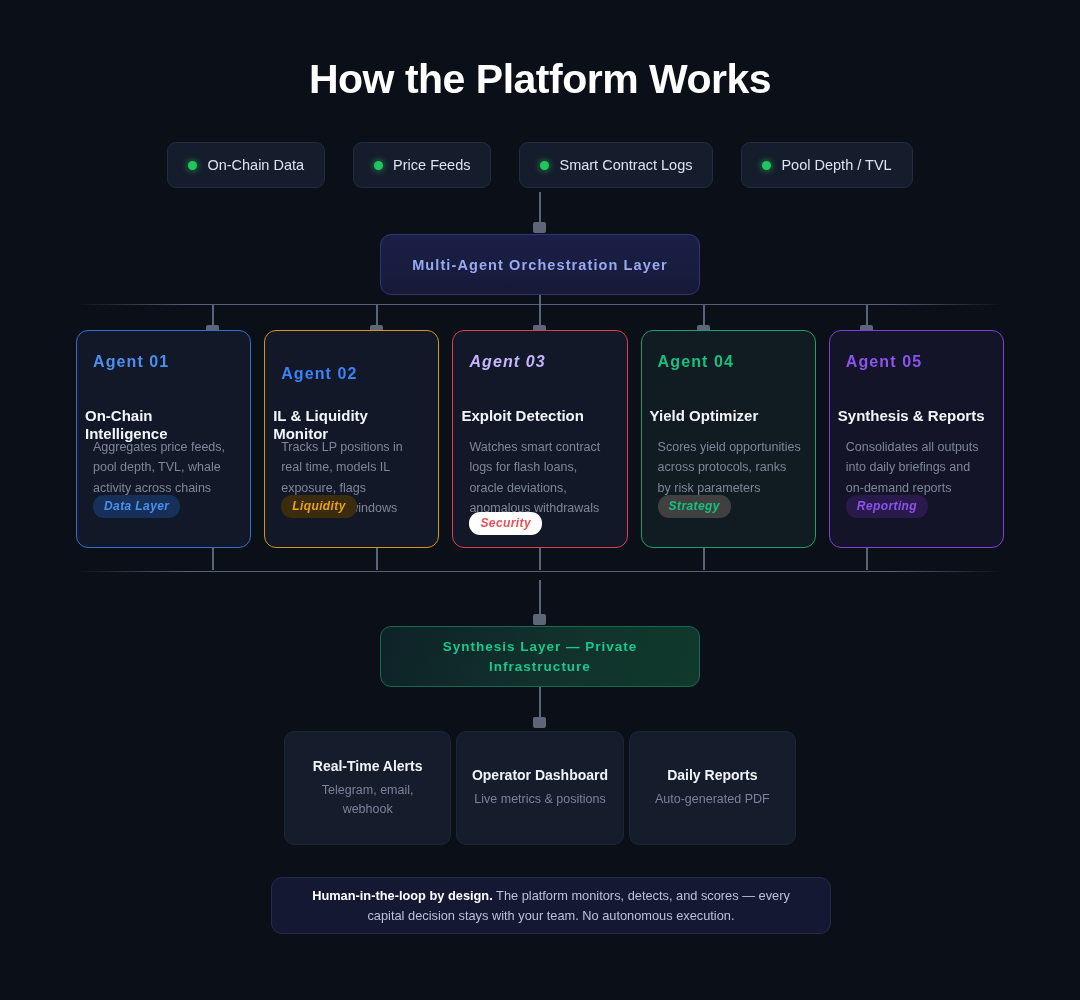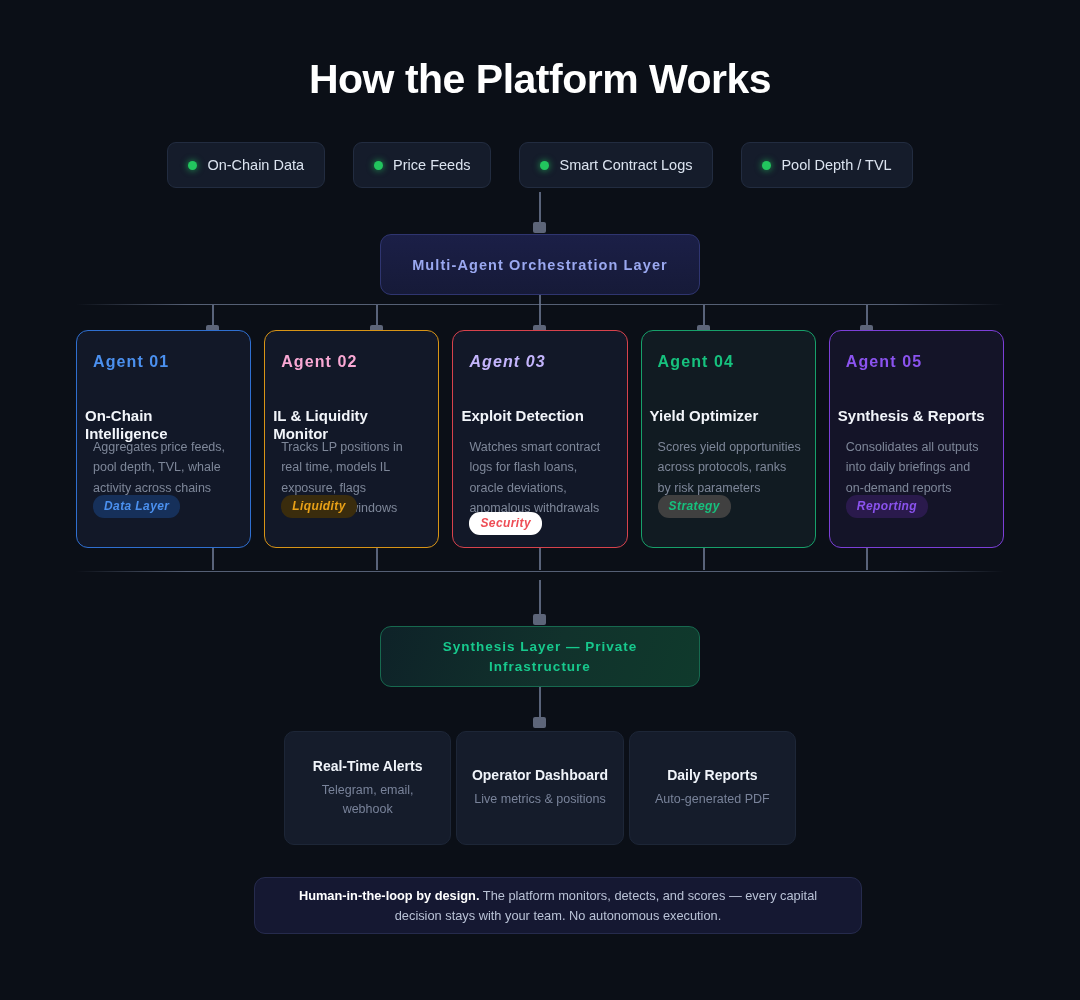--- a/index.html
+++ b/index.html
@@ -135,21 +135,21 @@
     letter-spacing: .4px;
     font-style: italic;
   }
 
   
   .c1 { border-color: #2f6fd0; }
   .c1 .card-id { color: #4b90ef; }
   .c1 .pill { background: #16305a; color: #4b90ef; top: 164px; }
 
   .c2 { border-color: #d89416; }
-  .c2 .card-id { color: #f9a8d4; }
+  .c2 .card-id { color: #3b82f6; margin-top: 12px; }
   .c2 .pill { background: #3a2c0d; color: #e9a117; top: 164px; }
 
   .c3 { border-color: #d7424c; }
   .c3 .card-id { color: #c4b5fd; font-style: italic; }
   .c3 .pill { background: #ffffff; color: #ee4d55; top: 181px; }
 
   .c4 { border-color: #17a06a; background: #111b22; }
   .c4 .card-id { color: #16c17e; }
   .c4 .pill { background: #404040; color: #16c17e; top: 164px; }
 
@@ -192,22 +192,22 @@
     align-items: center; justify-content: center;
     text-align: center;
     padding: 0 14px;
   }
   .out-title { font-size: 14px; font-weight: bold; color: #f0f4fa; }
   .out-sub { margin-top: 7px; font-size: 12.5px; color: #79située; color: #79839a; line-height: 1.45; }
 
   
   .footer {
     position: absolute;
-    left: 254px; top: 877px;
-    width: 608px; height: 57px;
+    left: 271px; top: 877px;
+    width: 560px; height: 57px;
     border-radius: 11px;
     border: 1px solid #262b4d;
     background: #151832;
     display: flex; align-items: center; justify-content: center;
     text-align: center;
     padding: 0 26px;
     font-size: 12.8px;
     line-height: 1.55;
     color: #b9c2d6;
   }

